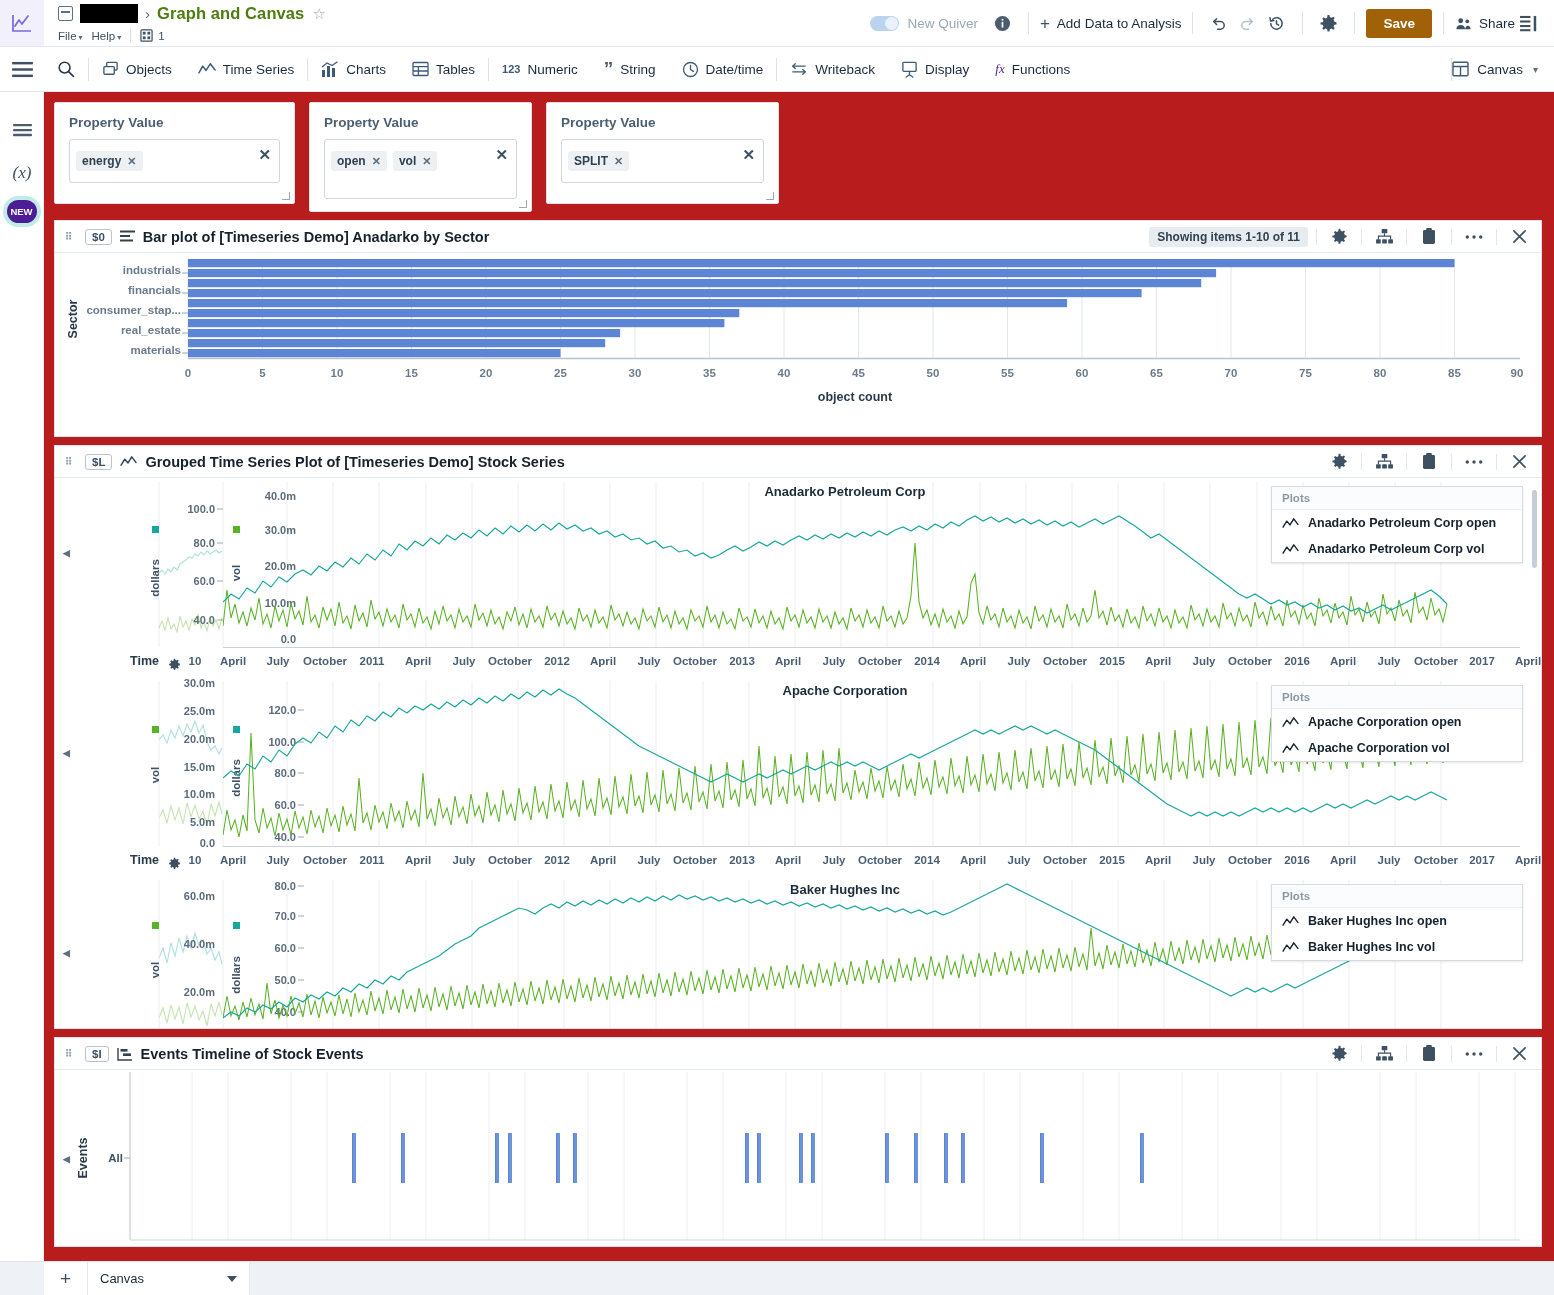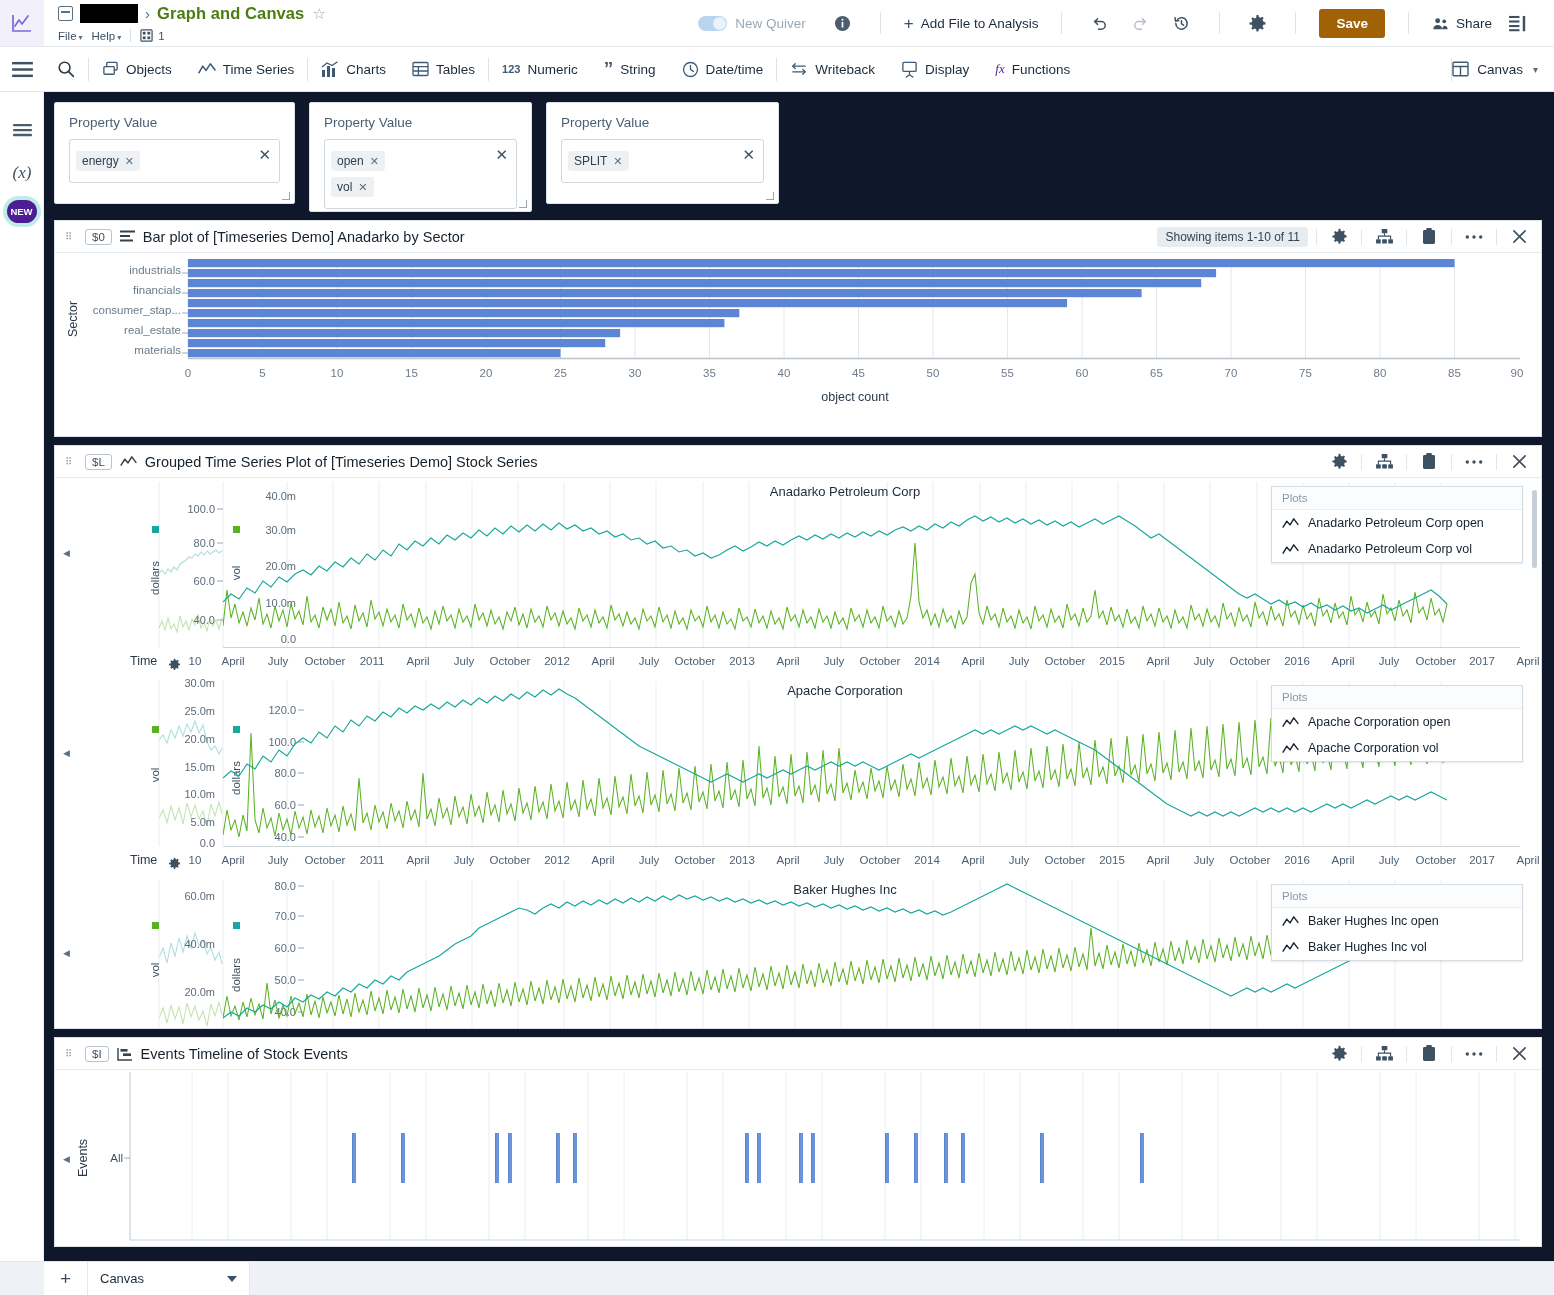--- a/index.html
+++ b/index.html
@@ -32,21 +32,21 @@
   .redacted { width: 58px; height: 19px; background: #000; display:inline-block; }
   .chev { color:#5c7080; font-size: 15px; }
   .doc-title { font-size: 16.5px; font-weight: bold; color: #4d7c0f; letter-spacing: .1px; }
   .star { color:#9aa8b5; font-size: 15px; margin-left:1px; }
   .menu-row { display:flex; align-items:center; gap: 9px; height: 18px; font-size: 11.5px; color:#3d5163; margin-top:1px; }
   .menu-row .mi { cursor: default; }
   .caret { font-size: 8px; color: #5c7080; margin-left: 2px; }
   .vsep { width:1px; height:13px; background:#d6dde4; }
   .branchcount { display:flex; align-items:center; gap:5px; }
 
-  .top-right { display:flex; align-items:center; gap:12px; padding-right: 21px; }
+  .top-right { display:flex; align-items:center; gap:0px; padding-right: 10px; }
   .toggle-wrap { display:flex; align-items:center; gap:8px; padding-right:10px; }
   .toggle {
     width: 29px; height: 15px; border-radius: 8px; background: #b9d4ec; position: relative;
   }
   .toggle::after {
     content:""; position:absolute; right:1px; top:1px; width:13px; height:13px; border-radius:50%;
     background:#e9f2fa;
   }
   .toggle-label { font-size: 13.5px; color: #9aa8b5; }
   .tb-divider { width:1px; height:22px; background:#dde3e9; margin: 0 11px; }
@@ -74,37 +74,37 @@
 
   
   .body-wrap { flex:1; display:flex; min-height:0; }
   .leftrail { width:44px; flex:0 0 44px; background:#fff; border-right:1px solid #e8ecf1; padding-top: 18px; }
   .rail-ico { width:44px; height:42px; display:flex; align-items:center; justify-content:center; color:#3d5163; font-size:15px; }
   .newpill {
     margin: 6px auto 0; width:30px; height:23px; border-radius: 12px; background:#4c1d95;
     color:#fff; font-size:9.5px; font-weight:bold; display:flex; align-items:center; justify-content:center;
     box-shadow: 0 0 0 4px rgba(18,183,165,.27);
   }
-  .content { flex:1; background:#0f172a; overflow:hidden; position:relative; }
+  .content { flex:1; background:#b91c1c; overflow:hidden; position:relative;font-weight:bold; }
 
   
   .prop-row { display:flex; gap: 14px; padding: 10px 12px 8px 10px; }
   .prop-card {
     background:#fff; border:1px solid #dbe2e9; border-radius:2px; position:relative;
     padding: 12px 14px 0 14px;
   }
   .prop-card.c0 { width: 241px; height: 102px; }
   .prop-card.c1 { width: 223px; height: 110px; }
   .prop-card.c2 { width: 233px; height: 102px; }
   .prop-label { font-size: 13.5px; color:#4b5f73; margin-bottom: 9px; }
   .tagbox {
     border:1px solid #ced6de; border-radius:3px; min-height: 30px; display:flex; align-items:flex-start;
     padding: 11px 6px; gap:6px; position:relative; flex-wrap: wrap;
   }
-  .tagbox.tall { min-height: 60px; flex-direction: column; }
+  .tagbox.tall { min-height: 60px; }
   .tag {
     background:#eef1f4; border-radius:3px; padding: 3px 6px; font-size: 12px; color:#30404e;
     display:flex; align-items:center; gap:6px;
   }
   .tag .x { color:#5c7080; font-size: 11px; }
   .clear-x { position:absolute; right:8px; top:6px; color:#3d5163; font-size:15px; }
   .resize-corner { position:absolute; right:4px; bottom:3px; width:8px; height:8px; }
   .resize-corner::after {
     content:""; position:absolute; right:0; bottom:0; width:7px; height:7px;
     border-right:1.5px solid #9aa8b5; border-bottom:1.5px solid #9aa8b5;
@@ -195,21 +195,21 @@
       <span class="icon-btn">
         <svg width="17" height="17" viewBox="0 0 18 18">
             <circle cx="9" cy="9" r="8" fill="#4a5c6e"></circle>
             <rect x="8.1" y="7.3" width="1.8" height="6" fill="#fff"></rect>
             <circle cx="9" cy="5" r="1.1" fill="#fff"></circle>
           </svg>
       </span>
       <span class="tb-divider"></span>
       <span class="add-data">
         <span class="plus-g">+</span>
-        <span>Add File to Analysis</span>
+        <span>Add Data to Analysis</span>
       </span>
       <span class="tb-divider"></span>
       <span class="icon-btn">
         <svg width="19" height="19" viewBox="0 0 20 20" fill="none" stroke="#3d5163" stroke-width="1.6" stroke-linecap="round">
           <path d="M5 8 h7a4 4 0 0 1 0 8 h-3"></path>
             <path d="M8 5 L5 8 L8 11"></path>
         </svg>
       </span>
       <span class="icon-btn">
         <svg width="19" height="19" viewBox="0 0 20 20" fill="none" stroke="#b6c0ca" stroke-width="1.6" stroke-linecap="round">

